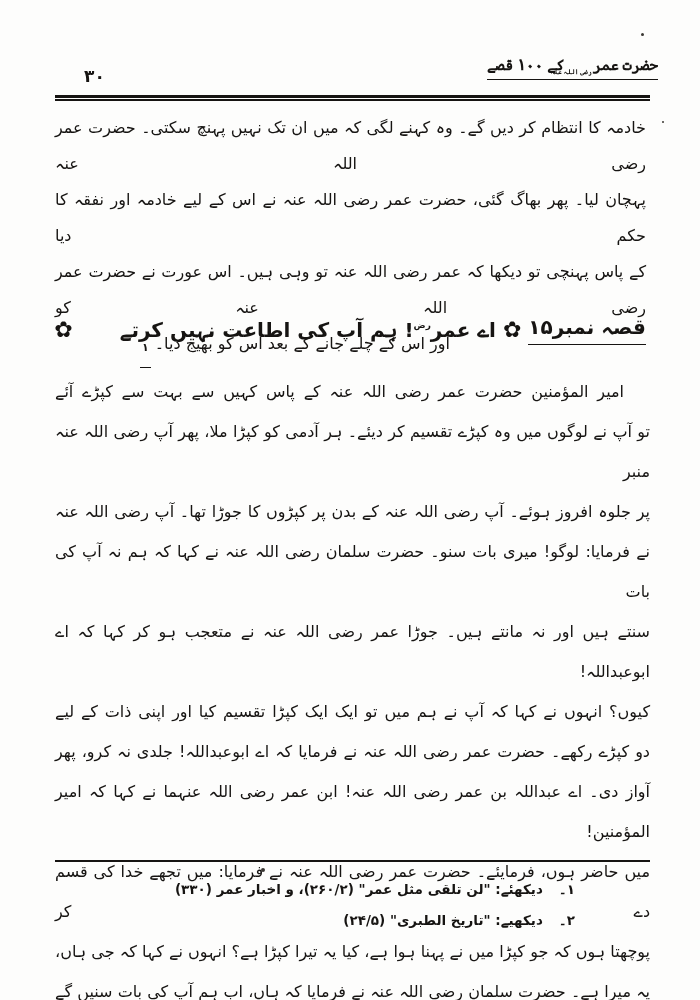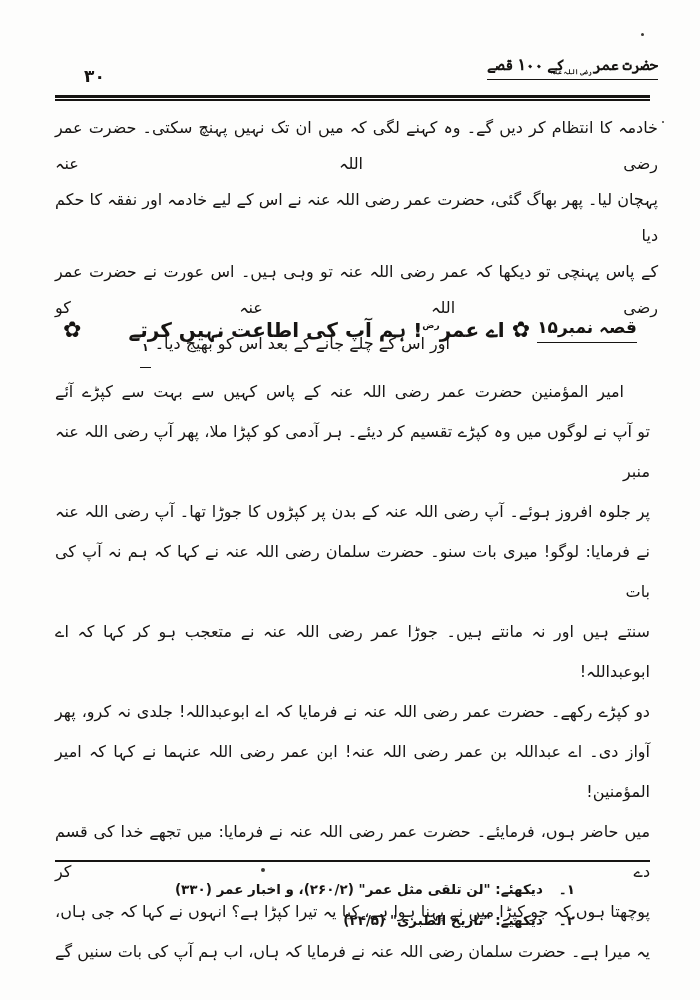--- a/index.html
+++ b/index.html
@@ -26,40 +26,40 @@
   }
   .page-num {
     position:absolute; top:66px; left:84px;
     font-size:17px; font-weight:bold;
   }
   .dbl-rule {
     position:absolute; top:95px; left:55px; right:50px; height:6px;
     border-top:3px solid var(--ink); border-bottom:2px solid var(--ink);
   }
   
-  .intro { position:absolute; top:110px; left:55px; right:42px; font-size:16px; }
+  .intro { position:absolute; top:110px; left:55px; right:54px; font-size:16px; }
   .intro .jline { line-height:36px; }
   .story { position:absolute; top:372px; left:55px; right:50px; font-size:16px; }
   .story .jline { line-height:40px; }
   .jline { text-align:justify; text-align-last:justify; }
   .jline.indent-first { padding-right:26px; }
   .endline-1 { line-height:36px; text-align:left; padding-left:85px; }
   .fn-ref {
     display:inline-block; font-size:11px; font-weight:bold;
     border-bottom:1.5px solid var(--ink); padding:0 2px 1px 2px;
     margin-right:4px; vertical-align:-2px;
   }
   
   .heading {
     position:absolute; top:300px; left:40px; right:40px; height:60px;
     display:flex; align-items:center; justify-content:center; gap:7px;
     font-weight:bold;
   }
   .heading-label {
-    font-size:17px; border-bottom:1.5px solid var(--ink);
+    font-size:20px; border-bottom:1.5px solid var(--ink);
     padding-bottom:5px; white-space:nowrap;
   }
   .orn { font-size:22px; line-height:1; }
   .heading-quote { font-size:20px; white-space:nowrap;margin-left:40px; }
   .rz { font-size:9px; vertical-align:9px; }
   
   .fn-rule { position:absolute; top:860px; left:55px; right:50px; border-top:2px solid var(--ink); }
   .footnotes { position:absolute; top:874px; right:125px; font-size:13.5px; font-weight:bold; }
   .fn-row { display:flex; gap:16px; line-height:31px; }
   .fn-marker { white-space:nowrap; }
@@ -100,20 +100,21 @@
     <span class="orn">✿</span>
   </div>
 
   <div class="story">
     <div class="jline indent-first">امیر المؤمنین حضرت عمر رضی اللہ عنہ کے پاس کہیں سے بہت سے کپڑے آئے</div>
     <div>
         <div class="jline">تو آپ نے لوگوں میں وہ کپڑے تقسیم کر دیئے۔ ہر آدمی کو کپڑا ملا، پھر آپ رضی اللہ عنہ منبر</div>
         <div class="jline">پر جلوہ افروز ہوئے۔ آپ رضی اللہ عنہ کے بدن پر کپڑوں کا جوڑا تھا۔ آپ رضی اللہ عنہ</div>
         <div class="jline">نے فرمایا: لوگو! میری بات سنو۔ حضرت سلمان رضی اللہ عنہ نے کہا کہ ہم نہ آپ کی بات</div>
         <div class="jline">سنتے ہیں اور نہ مانتے ہیں۔ جوڑا عمر رضی اللہ عنہ نے متعجب ہو کر کہا کہ اے ابوعبداللہ!</div>
+        <div class="jline">کیوں؟ انہوں نے کہا کہ آپ نے ہم میں تو ایک ایک کپڑا تقسیم کیا اور اپنی ذات کے لیے</div>
         <div class="jline">دو کپڑے رکھے۔ حضرت عمر رضی اللہ عنہ نے فرمایا کہ اے ابوعبداللہ! جلدی نہ کرو، پھر</div>
         <div class="jline">آواز دی۔ اے عبداللہ بن عمر رضی اللہ عنہ! ابن عمر رضی اللہ عنہما نے کہا کہ امیر المؤمنین!</div>
         <div class="jline">میں حاضر ہوں، فرمایئے۔ حضرت عمر رضی اللہ عنہ نے فرمایا: میں تجھے خدا کی قسم دے کر</div>
         <div class="jline">پوچھتا ہوں کہ جو کپڑا میں نے پہنا ہوا ہے، کیا یہ تیرا کپڑا ہے؟ انہوں نے کہا کہ جی ہاں،</div>
         <div class="jline">یہ میرا ہے۔ حضرت سلمان رضی اللہ عنہ نے فرمایا کہ ہاں، اب ہم آپ کی بات سنیں گے</div>
       </div>
 
   </div>
 
   <div class="fn-rule"></div>

